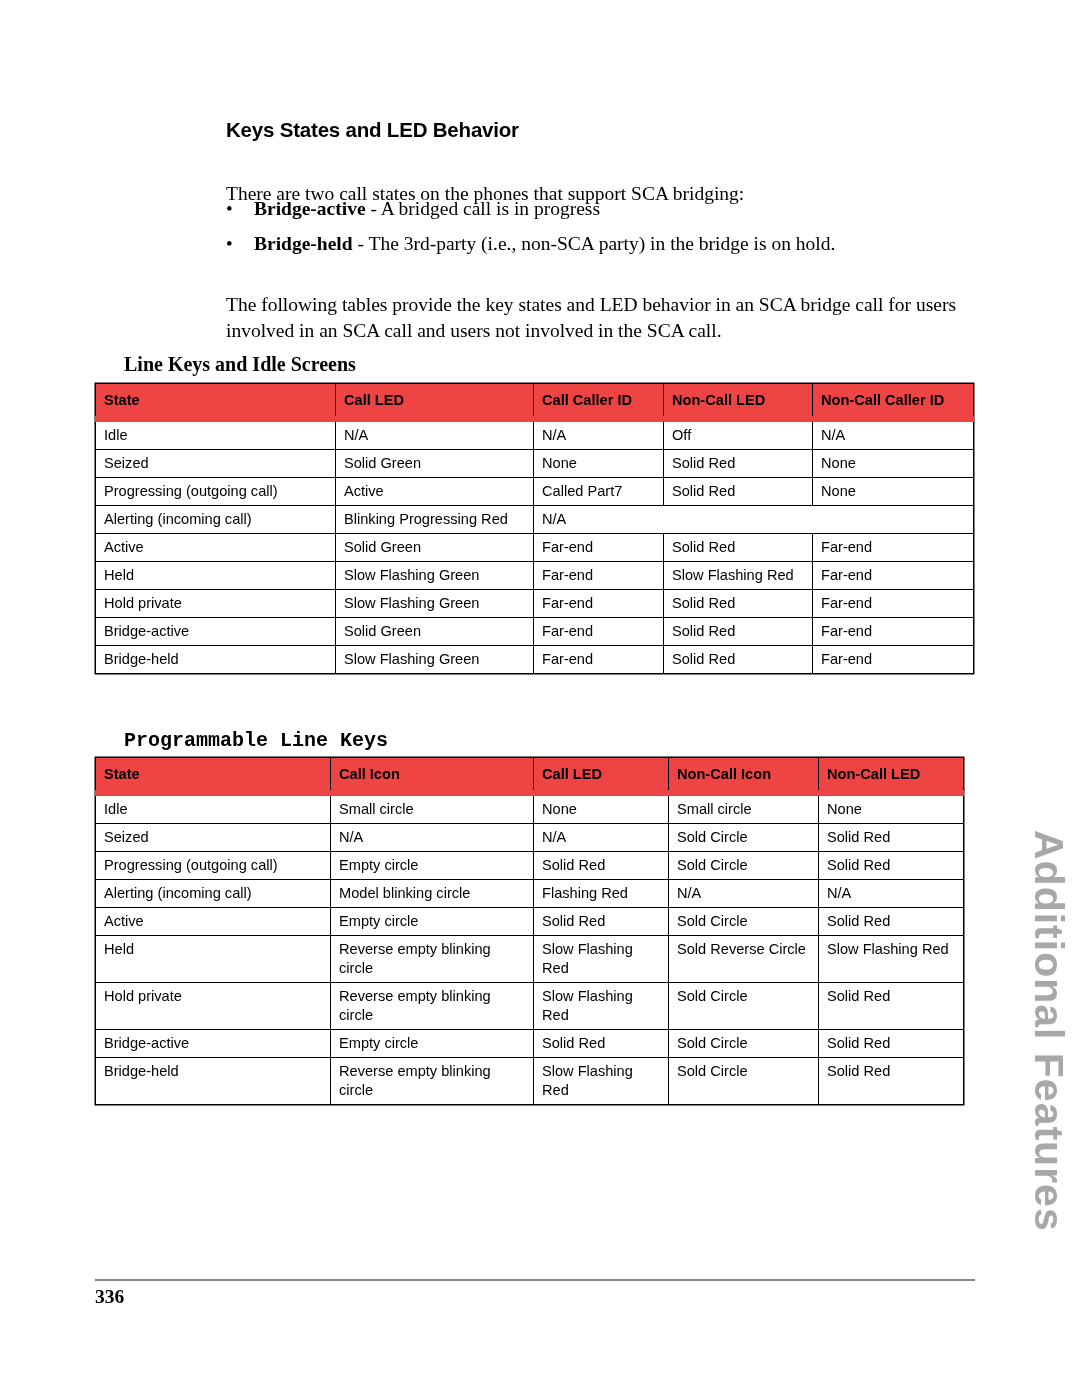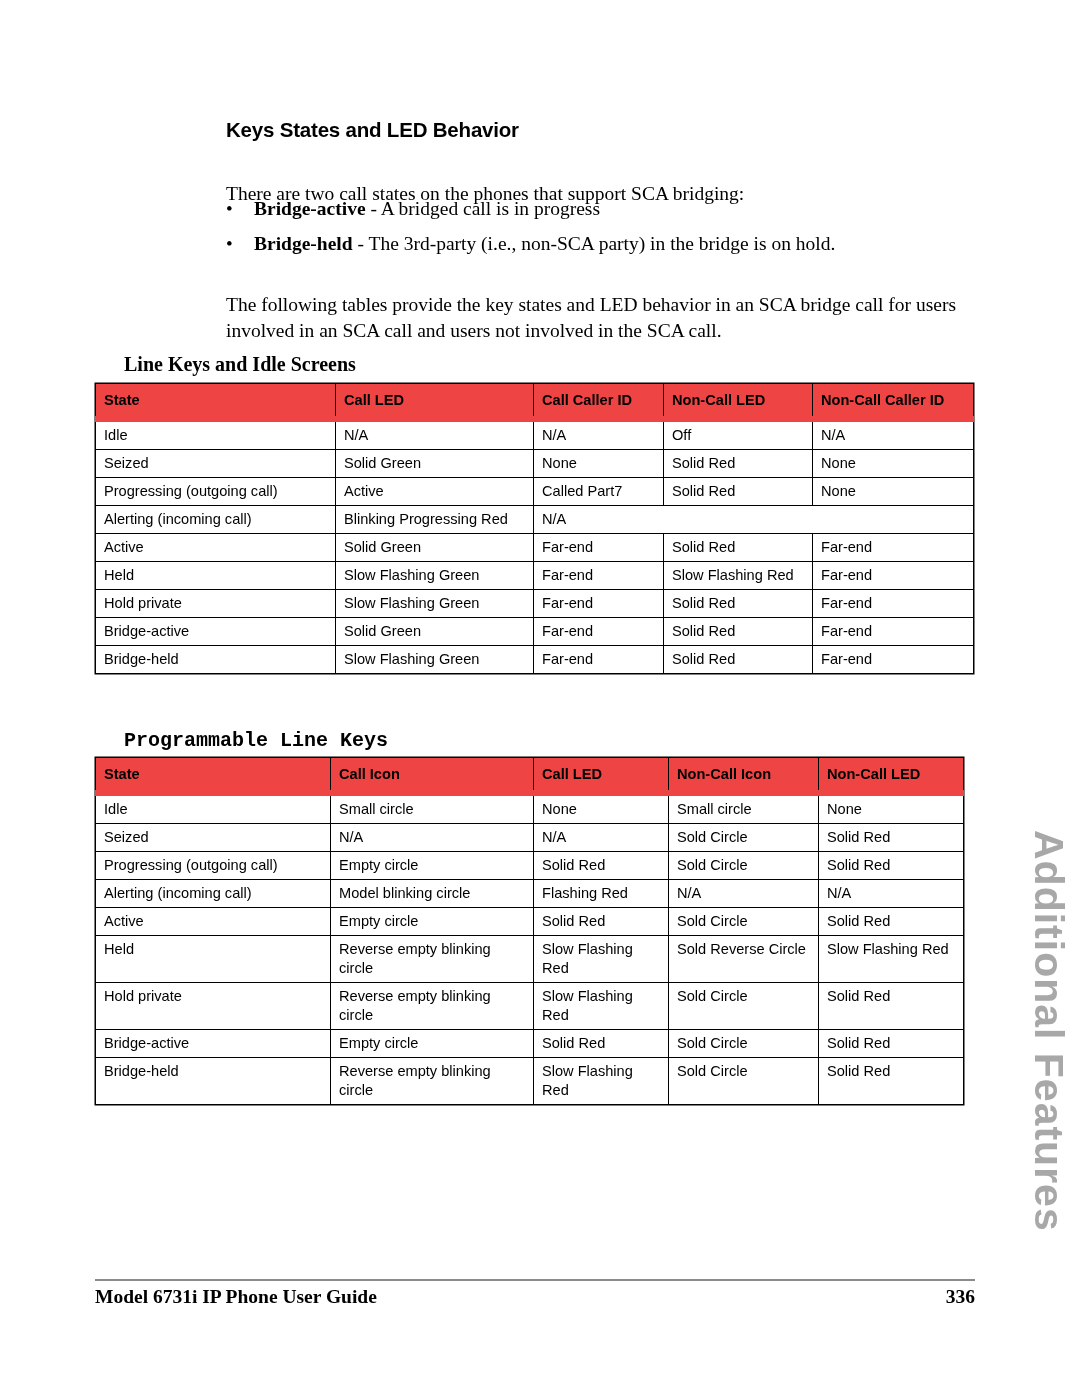--- a/index.html
+++ b/index.html
@@ -358,17 +358,16 @@
         </tr>
       </tbody>
   </table>
 
   <div class="side-tab">
     <span>Additional Features</span>
   </div>
 
   <div class="footer-rule"></div>
   <div class="footer">
-    <span>Model 6731i IP Phone User Guide</span>
     <span>336</span>
   </div>
 
 </div>
 
 </body></html>

